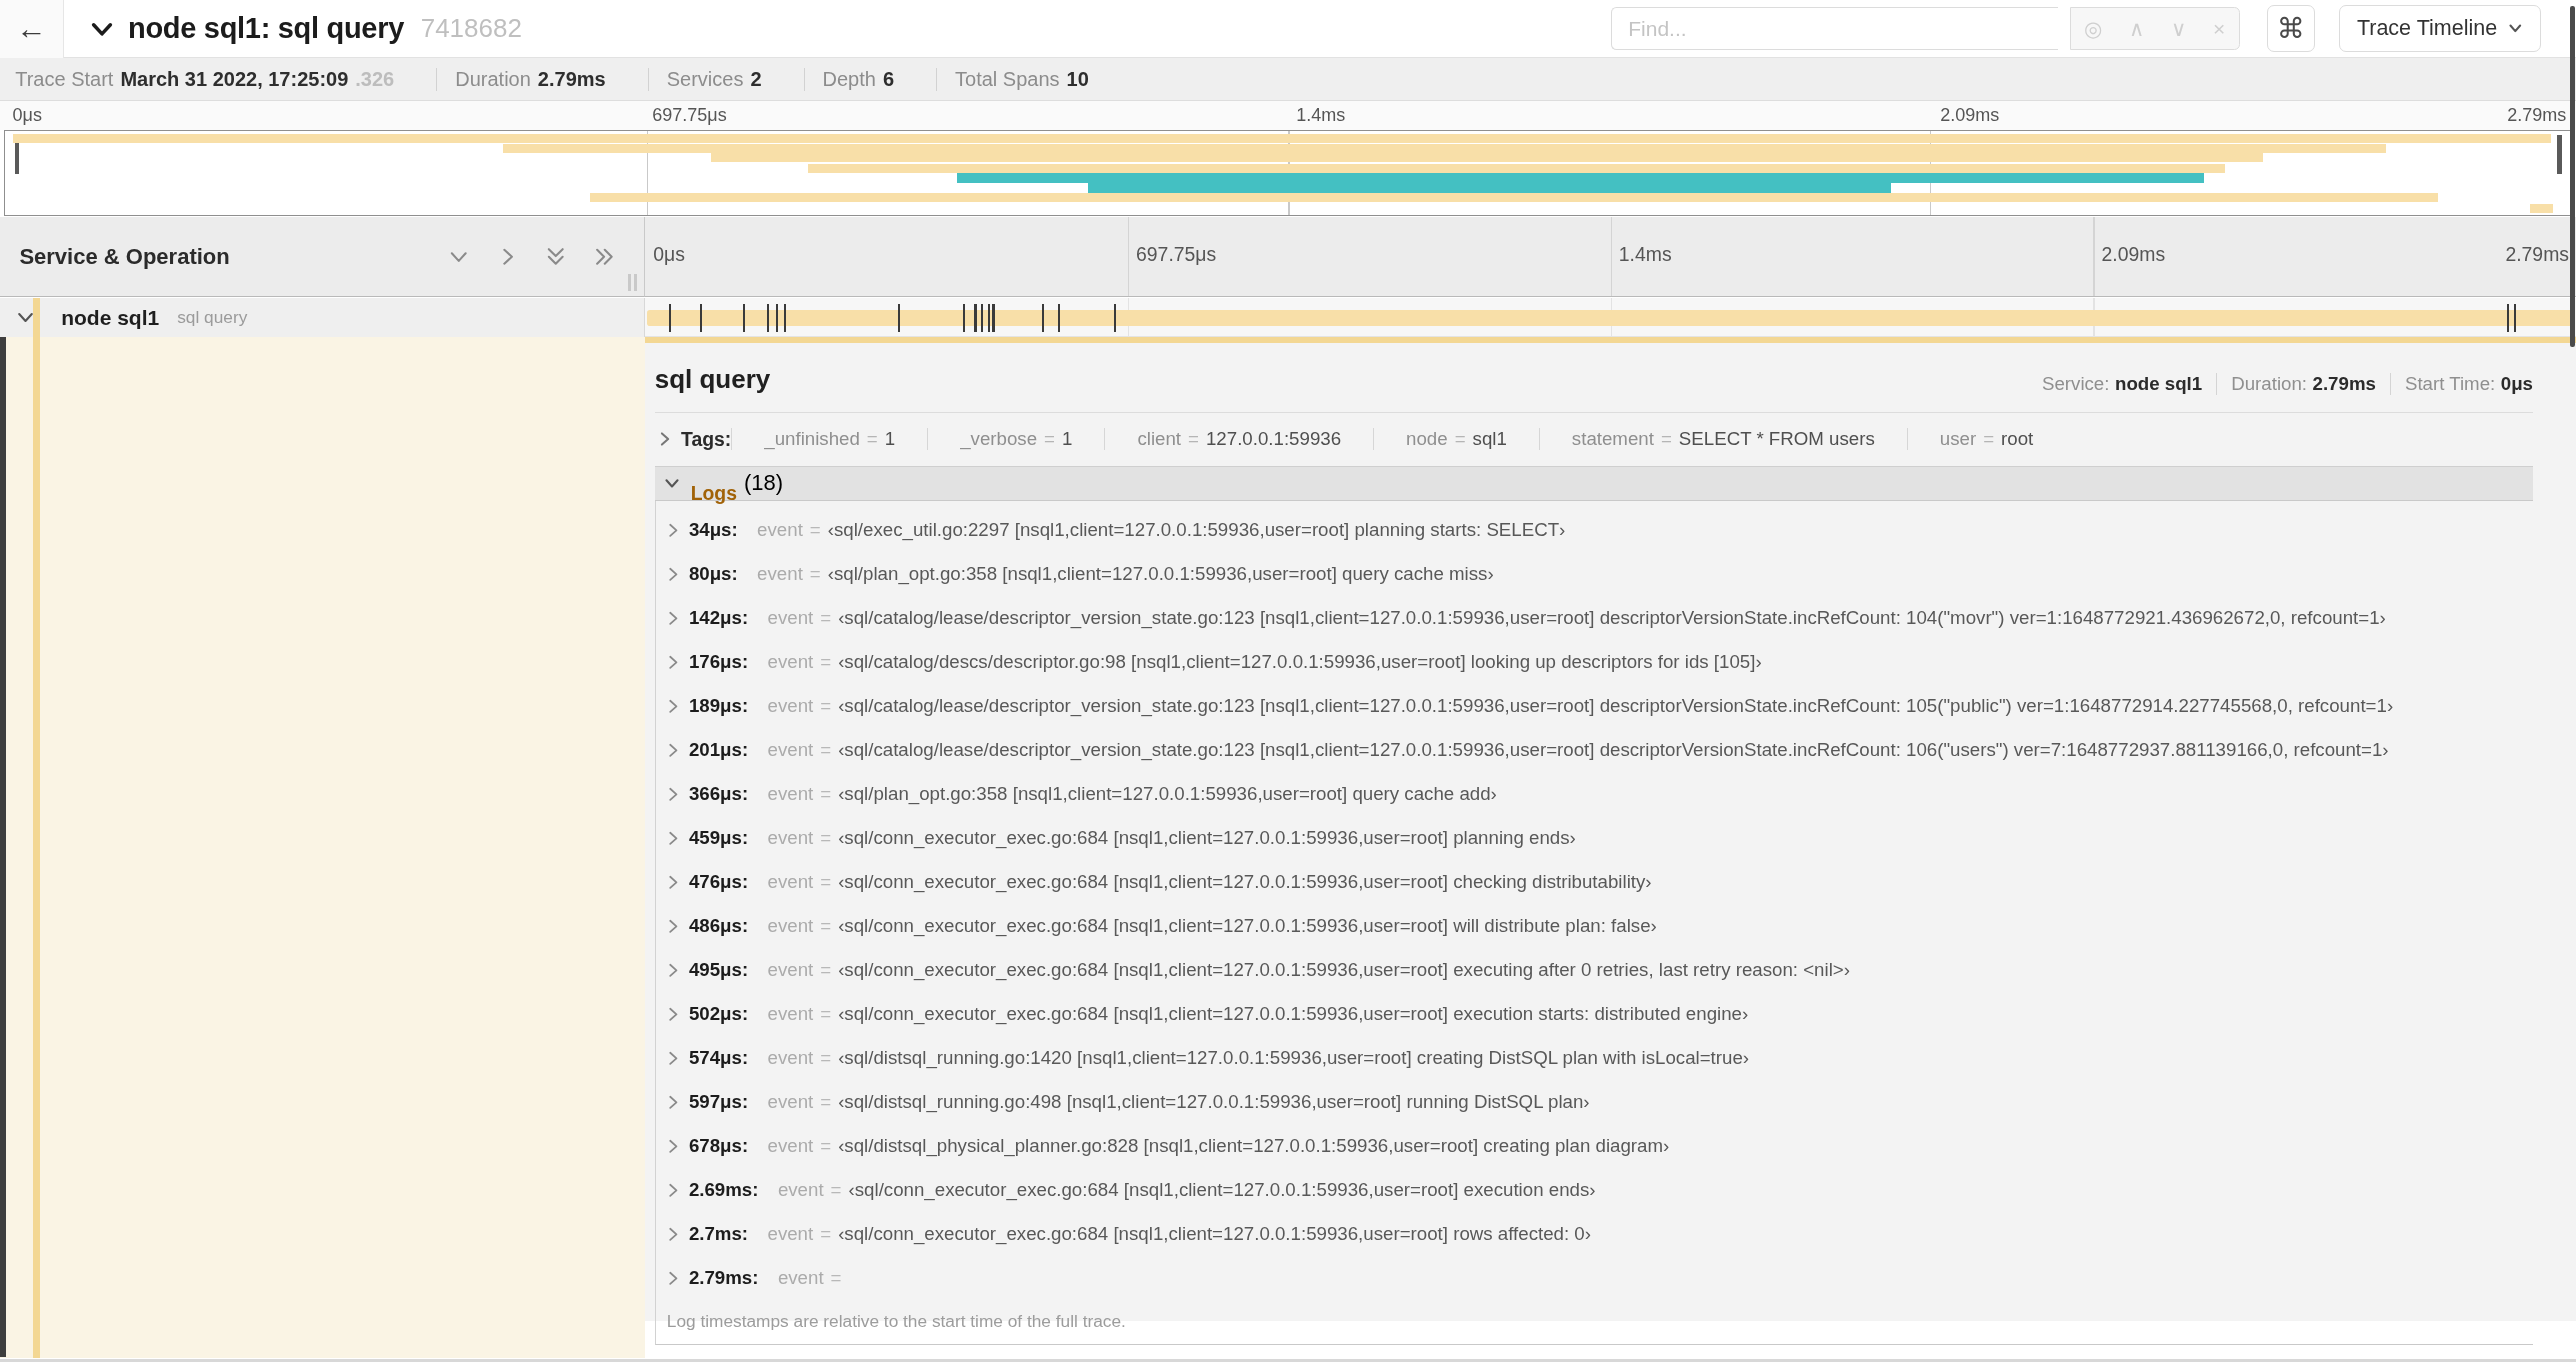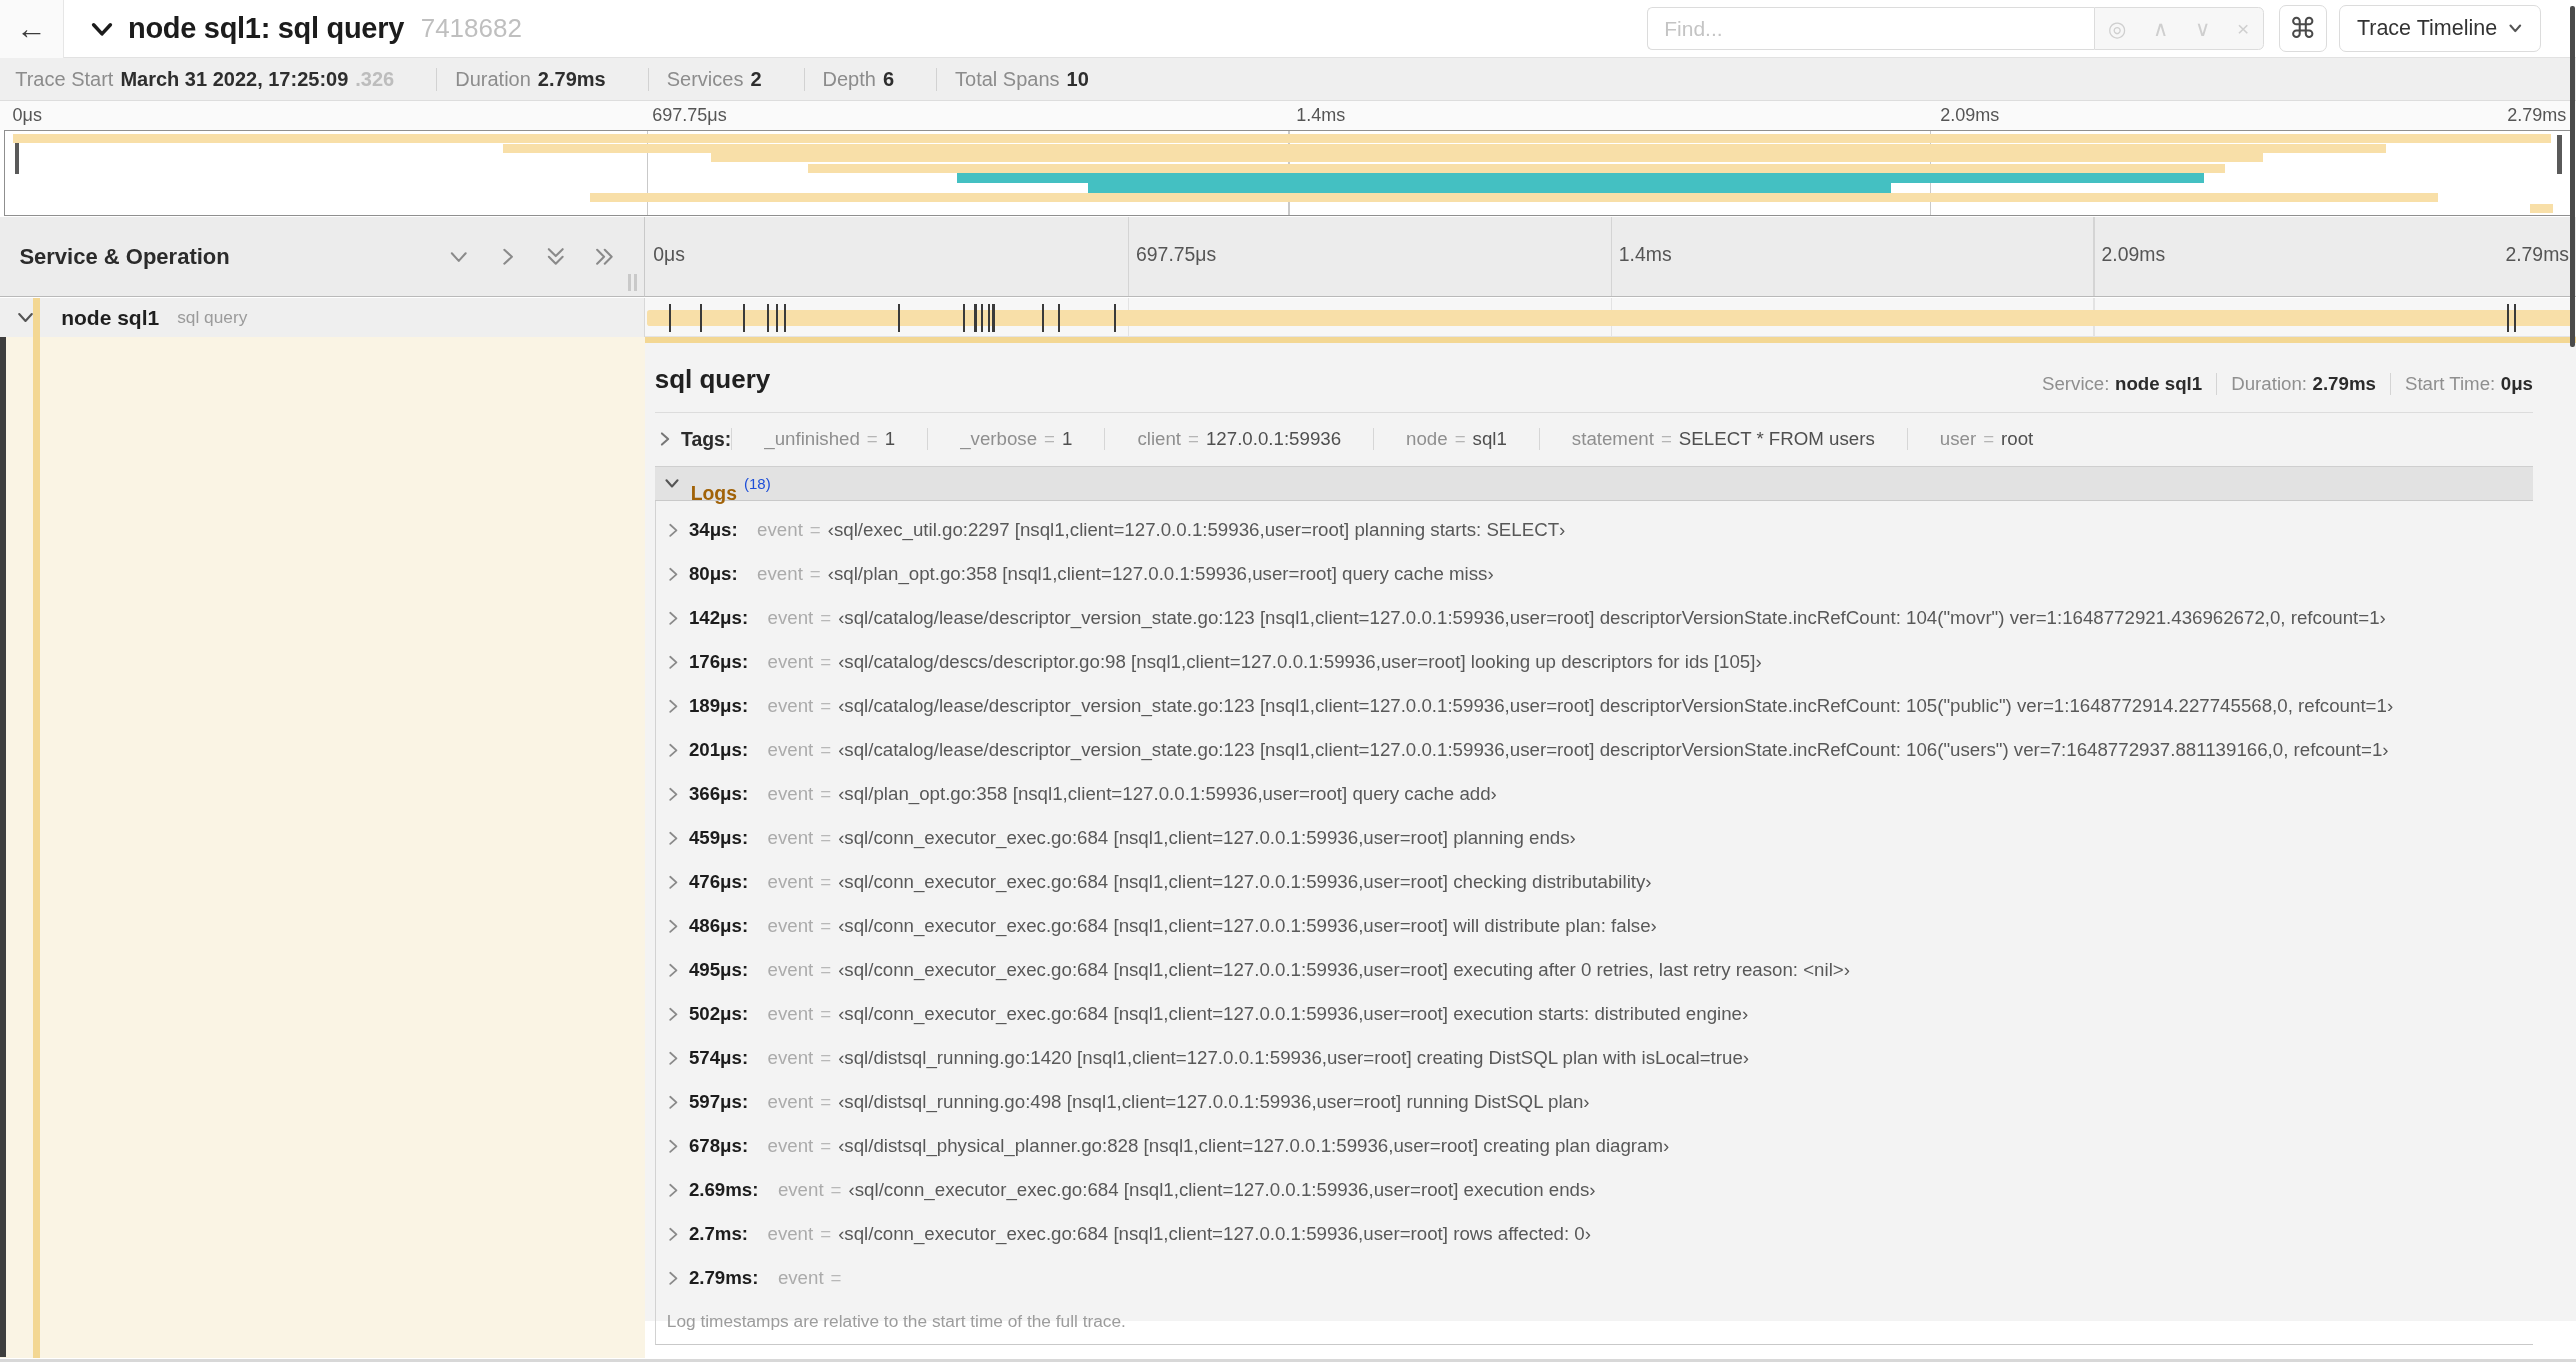--- a/index.html
+++ b/index.html
@@ -9,21 +9,21 @@
 
   
   .topbar { position:absolute; left:0; top:0; width:100%; height:58px; background:#fff;
     border-bottom:1.4px solid #e2e2e2; display:flex; align-items:center; }
   .back-btn { width:64px; height:58px; background:#fafafa; border-right:1.4px solid #e6e6e6;
     display:flex; align-items:center; justify-content:center; font-size:30.5px; color:#3c3c3c; cursor:pointer; }
   .title-wrap { display:flex; align-items:center; margin-left:23.5px; gap:12.5px; }
   .title-chev { display:flex; align-items:center; }
   .trace-title { font-size:29px; font-weight:bold; color:#1c1c1c; letter-spacing:-0.3px; }
   .trace-id { font-size:26px; color:#bfbfbf; margin-left:4.2px; }
-  .top-right { margin-left:auto; display:flex; align-items:center; padding-right:35px; gap:0; }
+  .top-right { margin-left:auto; display:flex; align-items:center; padding-right:35px; gap:12px; }
   .find-input { width:447px; height:43px; border:1.4px solid #dcdcdc; border-right:none;
     border-radius:5.5px 0 0 5.5px; background:#fff; font-size:21px; padding:0 16.6px; color:#444;
     font-family:"Liberation Sans", sans-serif; outline:none; }
   .find-input::placeholder { color:#c4c4c4; }
   .find-icons { width:170px; height:43px; border:1.4px solid #dcdcdc; border-radius:0 5.5px 5.5px 0;
     background:#f7f7f7; display:flex; align-items:center; justify-content:space-around; color:#cfcfcf;
     font-size:21px; }
   .find-icons span { cursor:pointer; }
   .kbd-btn { width:48px; height:47px; border:1.4px solid #dcdcdc; border-radius:7px; background:#fff;
     margin-left:15.2px; display:flex; align-items:center; justify-content:center; font-size:28px; color:#4a4a4a; cursor:pointer; }
@@ -93,21 +93,21 @@
   .tags-label { font-size:19.4px; font-weight:bold; color:#2b2b2b; margin-left:8.3px; }
   .tag { font-size:18.7px; padding:0 32px; border-left:1.4px solid #d6d6d6; white-space:nowrap; }
   .tag:first-of-type { border-left:none; margin-left:5.5px; }
   .tag .tk { color:#8f8f8f; }
   .tag .te { color:#b5b5b5; margin:0 7px; }
   .tag .tv { color:#4f4f4f; }
 
   .logs-header { margin-top:15.2px; height:35px; background:#e2e2e2; border-top:0.7px solid #cfcfcf;
     border-bottom:1.4px solid #c9c9c9; display:flex; align-items:center; padding-left:8.3px; cursor:pointer; }
   .logs-label { font-size:19.4px; font-weight:bold; color:#a16207; margin-left:9.7px;margin-top:20px; }
-  .logs-count { font-size:15px; color:#1d4ed8; margin-left:7px; font-weight:normal; }
+  .logs-count { font-size:22px; color:#000000; margin-left:7px; font-weight:normal; }
 
   .logs-list { border-left:0.7px solid #d2d2d2; border-bottom:1.4px solid #c9c9c9; padding:7px 0 0 8.3px; }
   .log-row { height:44px; display:flex; align-items:center; cursor:pointer; white-space:nowrap; overflow:hidden; }
   .log-time { font-size:18.7px; font-weight:bold; color:#1c1c1c; margin-left:8.3px; }
   .log-ek { font-size:18.7px; color:#ababab; margin-left:19.4px; }
   .log-eq { font-size:18.7px; color:#b8b8b8; margin:0 7px; }
   .log-val { font-size:18.7px; color:#585858; }
   .logs-footer { font-size:17.3px; color:#9c9c9c; padding:11px 0 12.5px 2.8px; }
 
   .spanid-bar { position:absolute; left:645px; top:1321px; width:1931px; height:37px; background:#f0f0f0;

